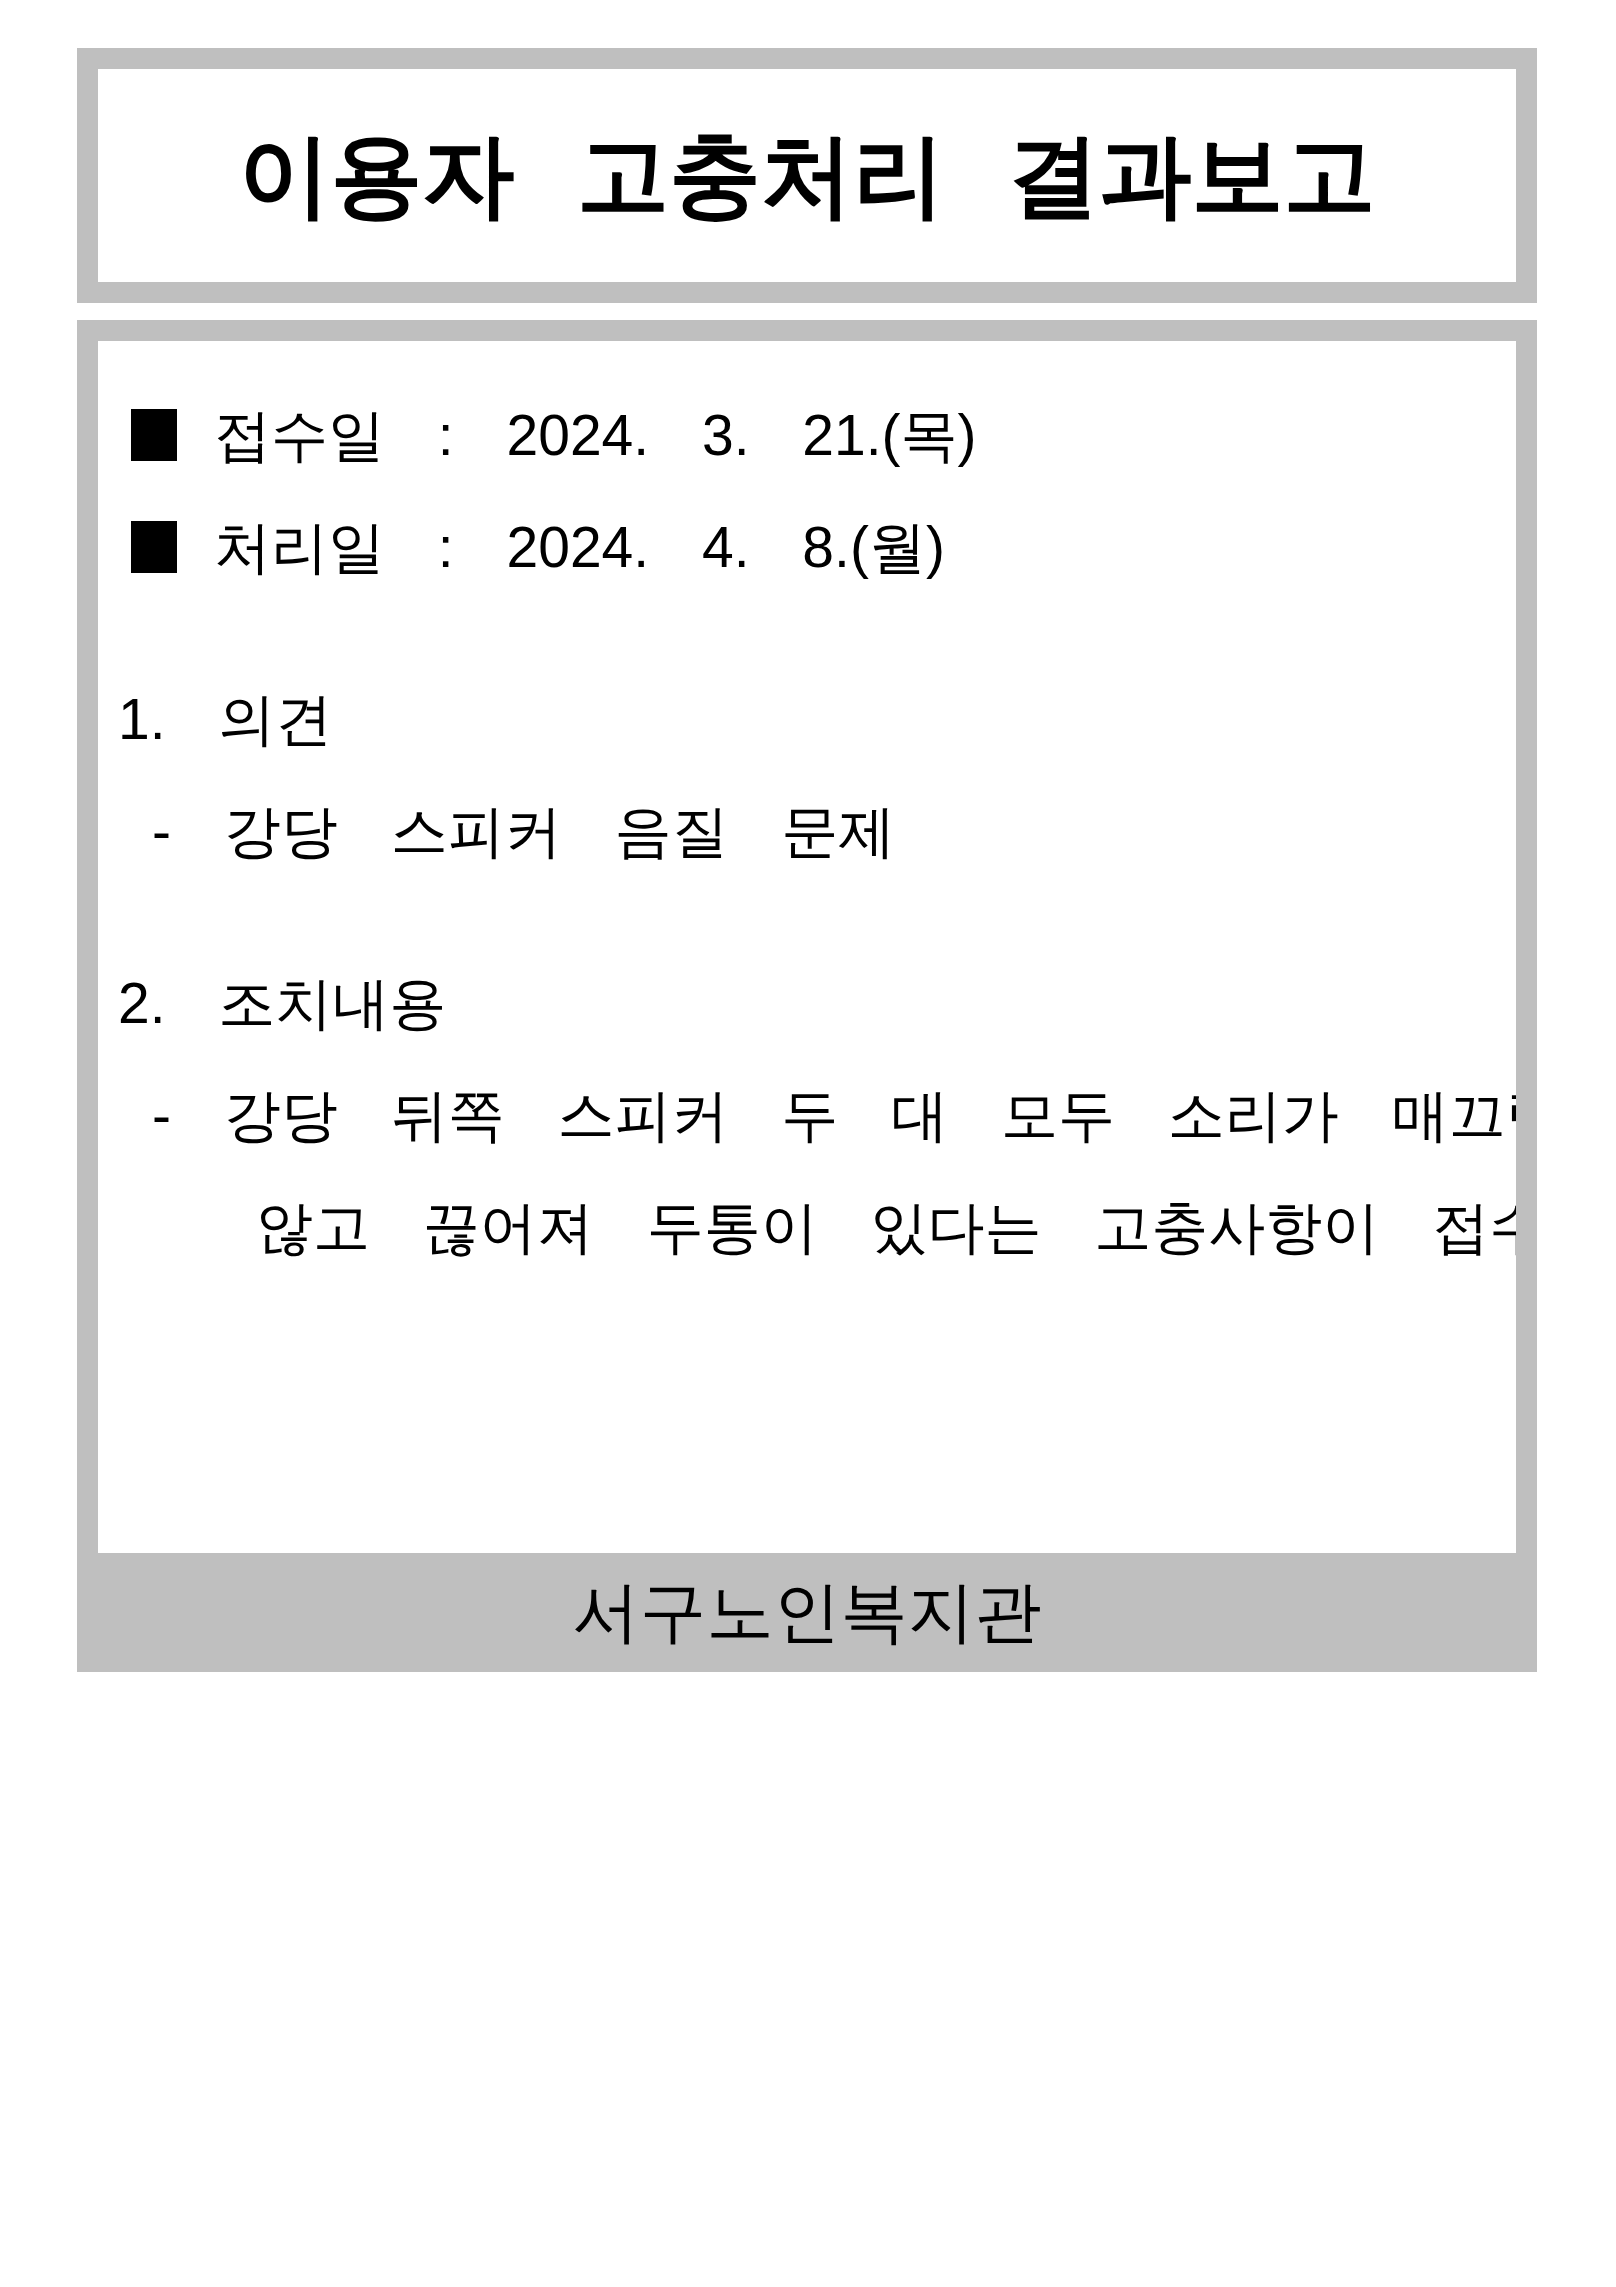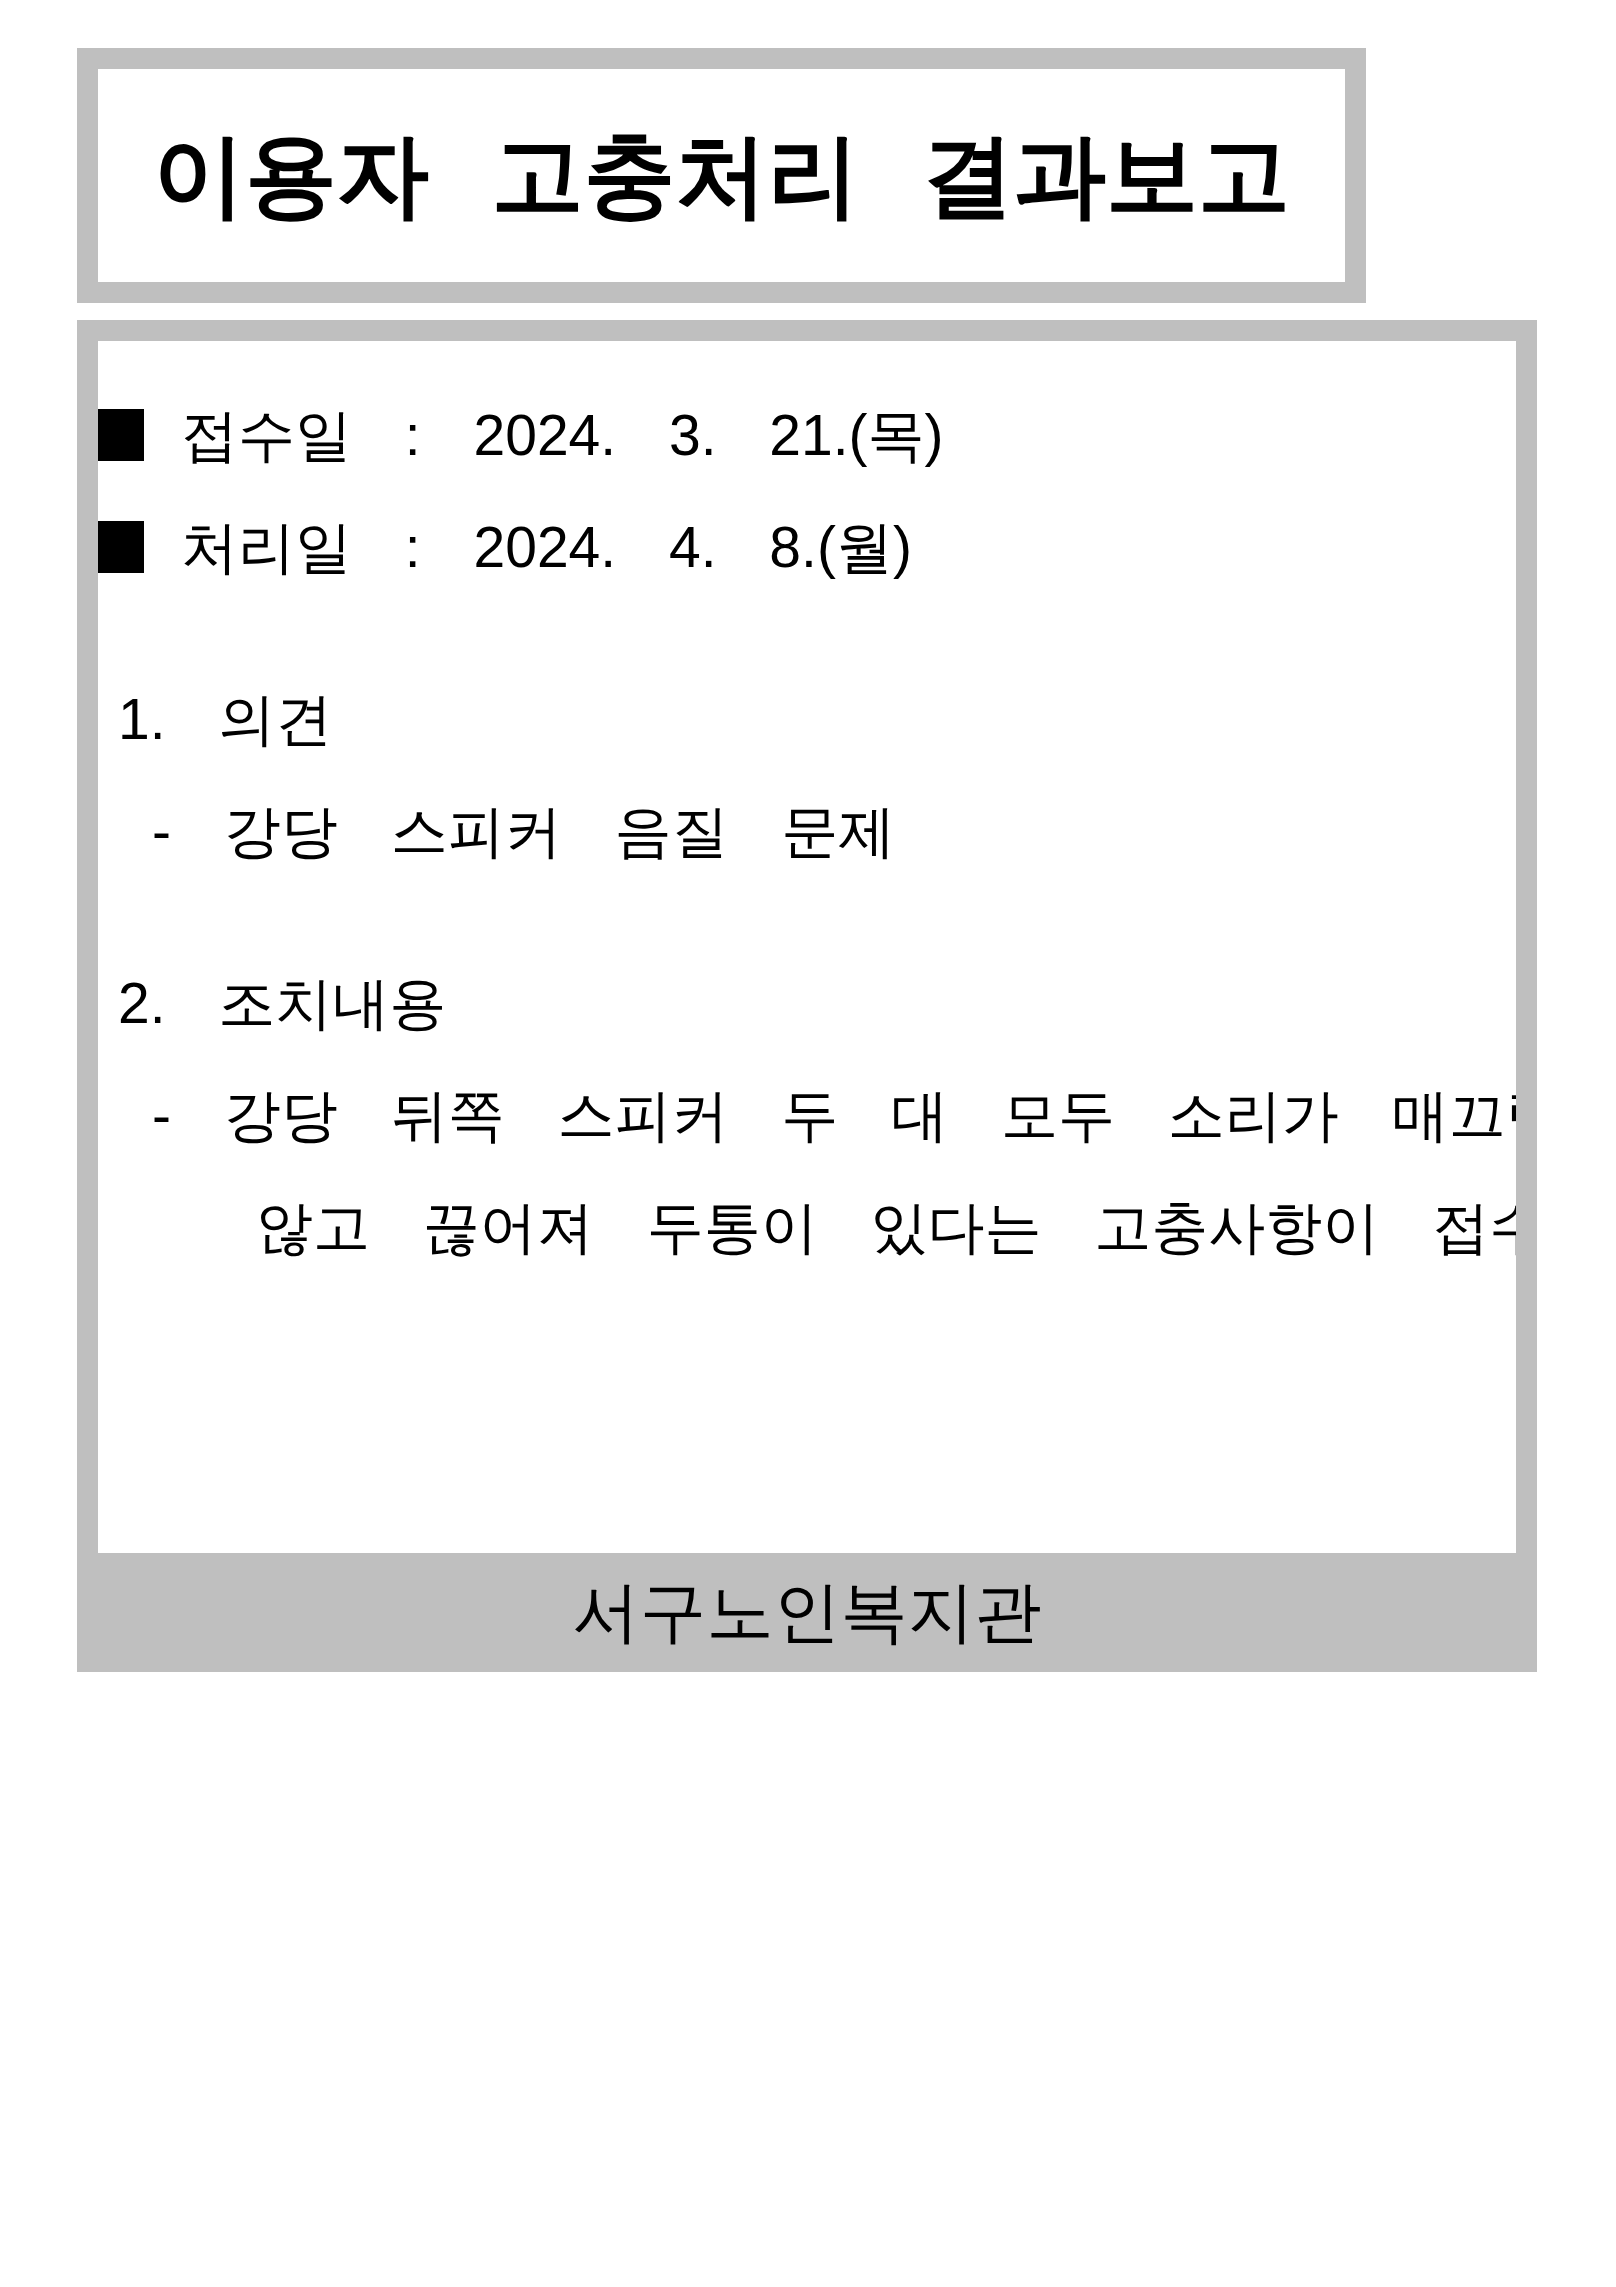--- a/index.html
+++ b/index.html
@@ -16,21 +16,21 @@
     height: 2288px;
     background: #ffffff;
     overflow: hidden;
   }
 
   
   .title-box {
     position: absolute;
     left: 77px;
     top: 48px;
-    width: 1289px;
+    width: 1460px;
     height: 255px;
     border: 21px solid #bfbfbf;
     background: #ffffff;
     display: flex;
     align-items: center;
     justify-content: center;
   }
   .title-text {
     font-size: 92px;
     font-weight: bold;
@@ -66,20 +66,21 @@
     font-size: 57px;
     word-spacing: 37px;
     white-space: pre;
     margin-bottom: 54px;
   }
   .section-gap { margin-top: 114px; }
 
   .bullet-line {
     display: flex;
     align-items: center;
+    padding-left: 33px;
   }
   .square-icon {
     width: 46px;
     height: 52px;
     background: #000000;
     margin-right: 37px;
     flex: none;
   }
   .num-line  { padding-left: 20px; }
   .dash-line { padding-left: 54px; }

